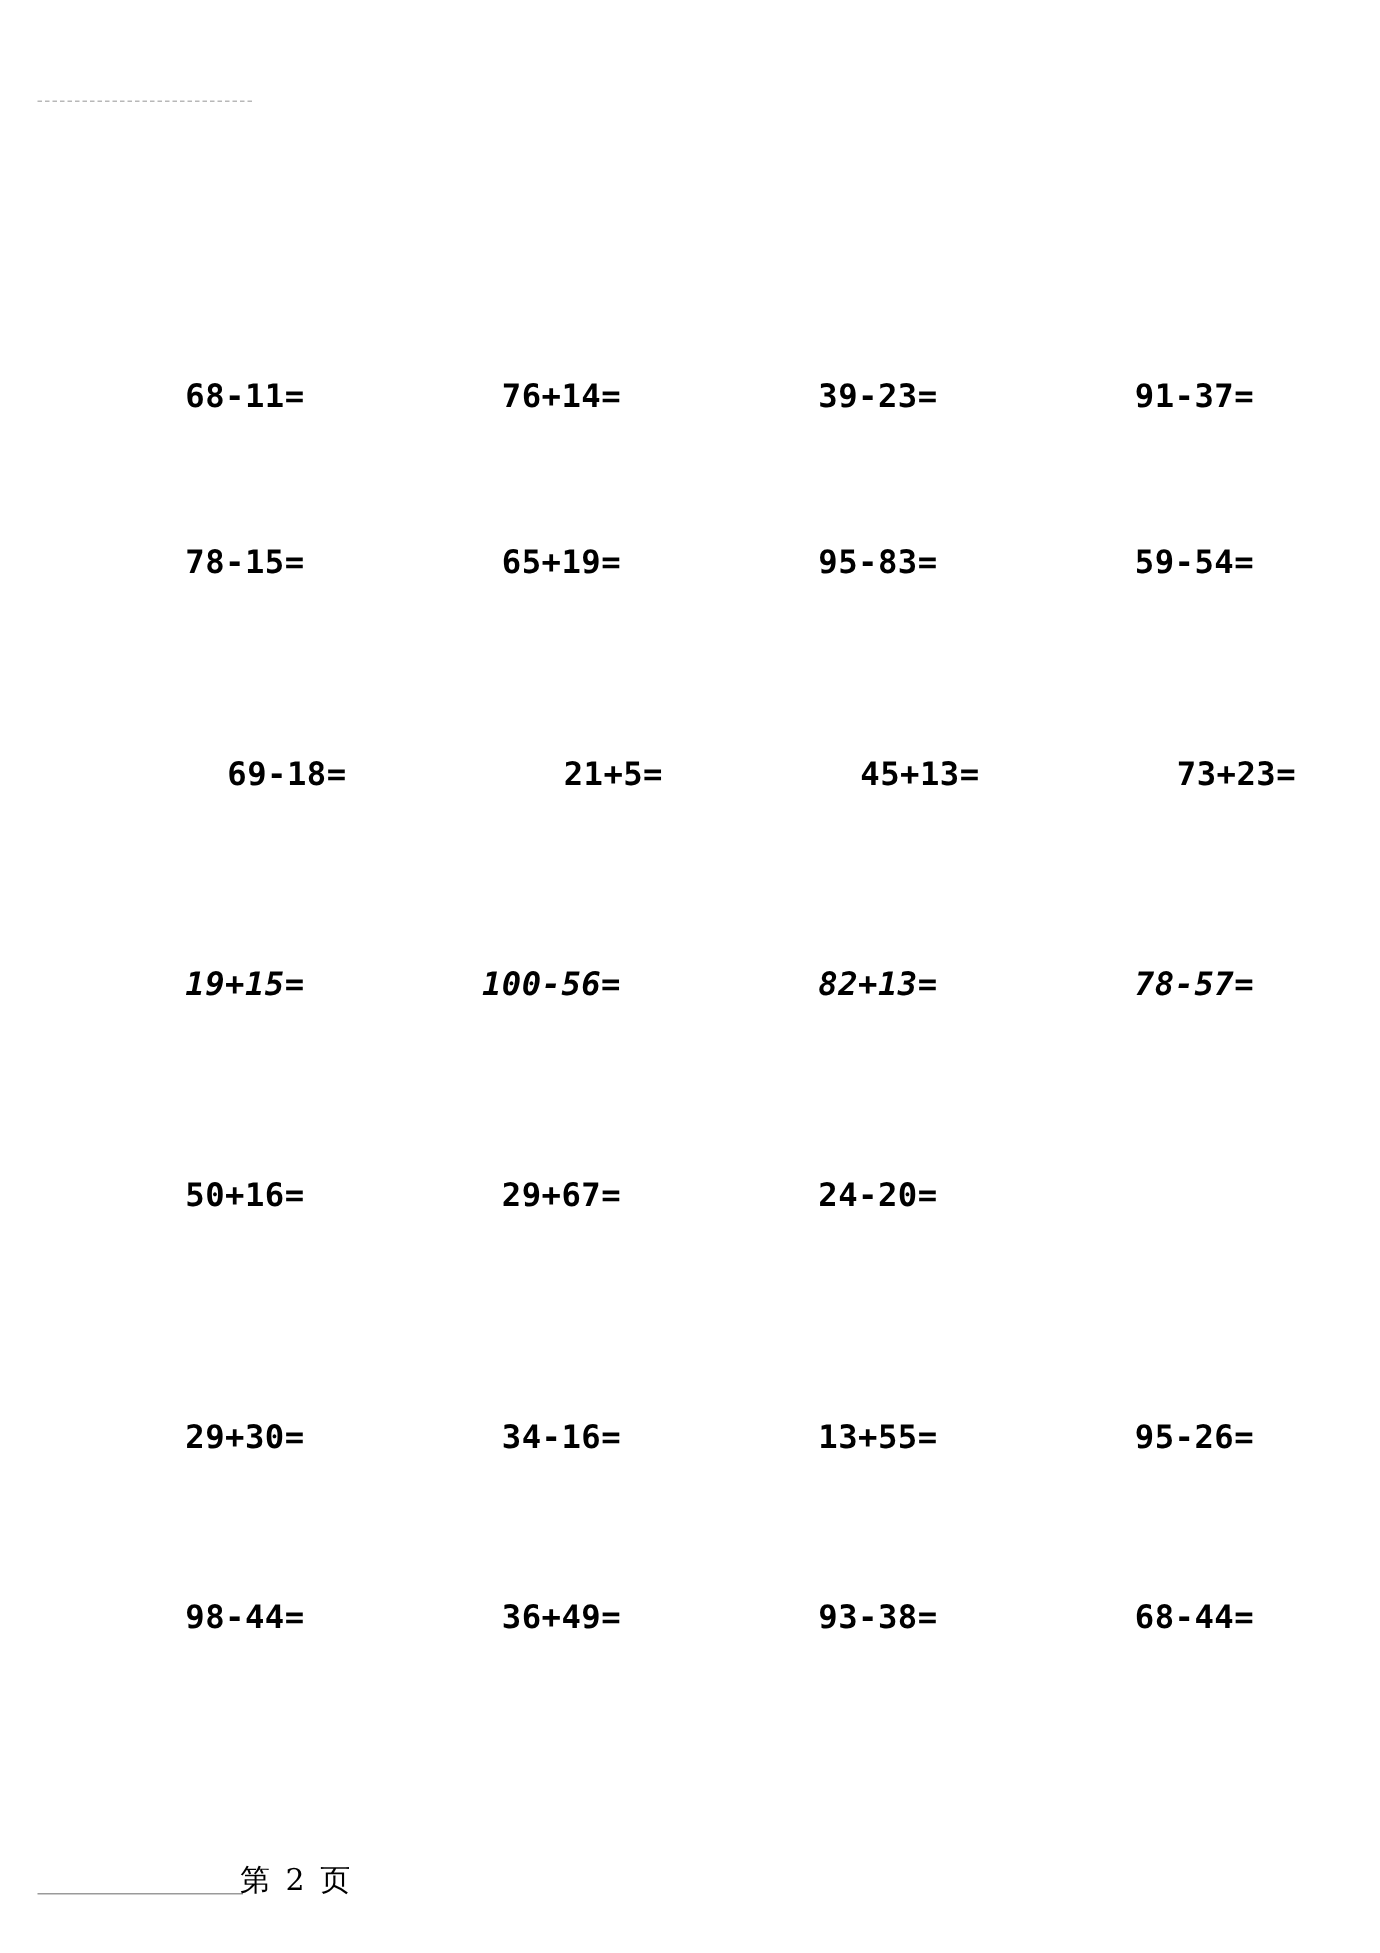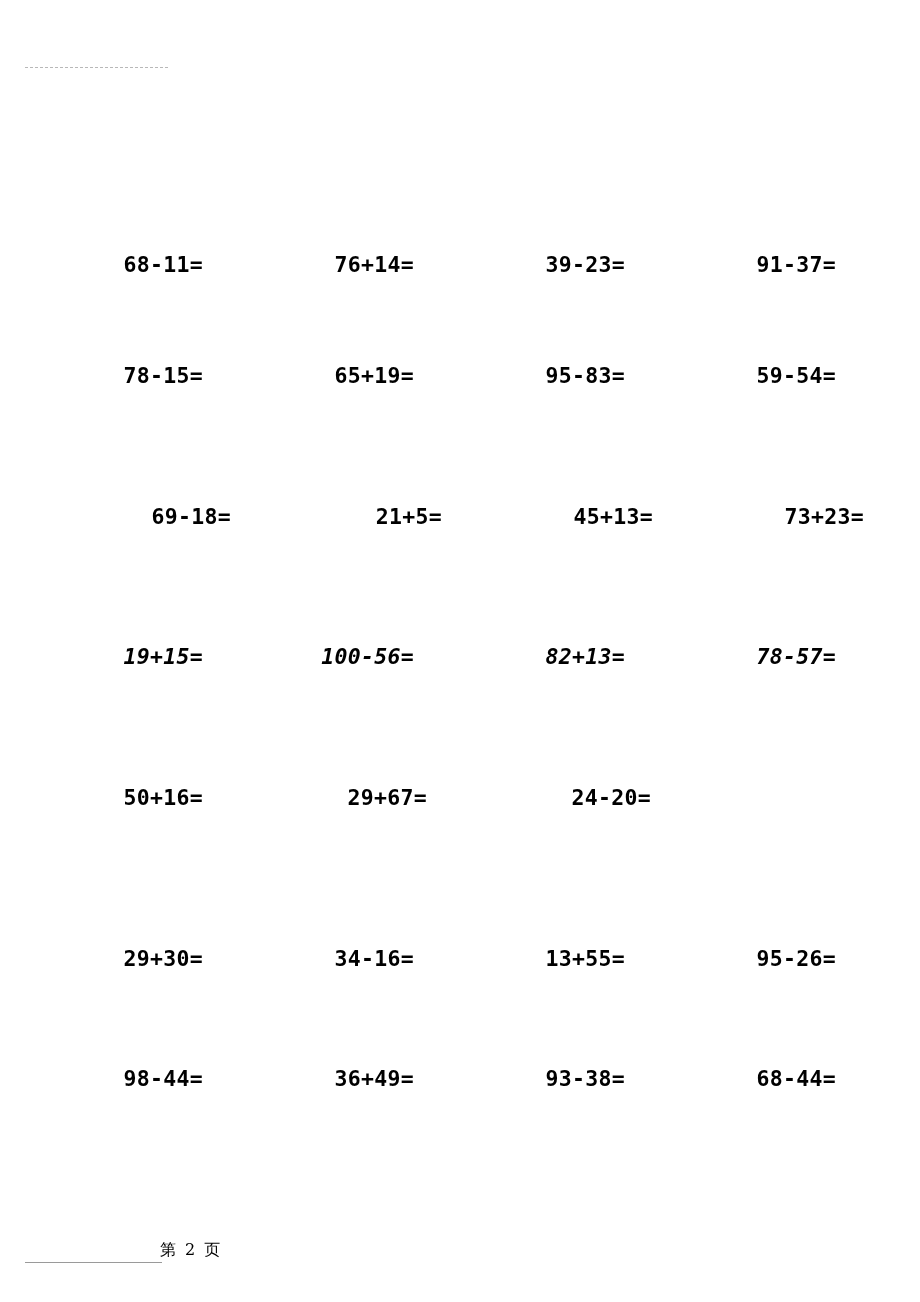--- a/index.html
+++ b/index.html
@@ -72,21 +72,21 @@
     top: 22px;
     width: 137px;
     height: 0;
     border-top: 1px solid #9a9a9a;
   }
   .footer-text {
     position: absolute;
     left: 160px;
     top: 0px;
     font-family: "DejaVu Serif", "Liberation Serif", serif;
-    font-size: 16px;
+    font-size: 20px;
     font-weight: normal;
     color: #000000;
     letter-spacing: 2px;
     white-space: nowrap;
   }
 </style>
 </head>
 <body>
 
 <div class="page">
@@ -111,21 +111,21 @@
         <div class="prob-cell">21+5=</div>
         <div class="prob-cell">45+13=</div>
         <div class="prob-cell">73+23=</div>
       </div>
       <div class="prob-row" style="top: 636px; font-style: italic;">
         <div class="prob-cell c1">19+15=</div>
         <div class="prob-cell">100-56=</div>
         <div class="prob-cell">82+13=</div>
         <div class="prob-cell">78-57=</div>
       </div>
-      <div class="prob-row" style="top: 777px; gap: 13px;">
+      <div class="prob-row" style="top: 777px;">
         <div class="prob-cell c1">50+16=</div>
         <div class="prob-cell">29+67=</div>
         <div class="prob-cell">24-20=</div>
       </div>
       <div class="prob-row" style="top: 938px;">
         <div class="prob-cell c1">29+30=</div>
         <div class="prob-cell">34-16=</div>
         <div class="prob-cell">13+55=</div>
         <div class="prob-cell">95-26=</div>
       </div>

